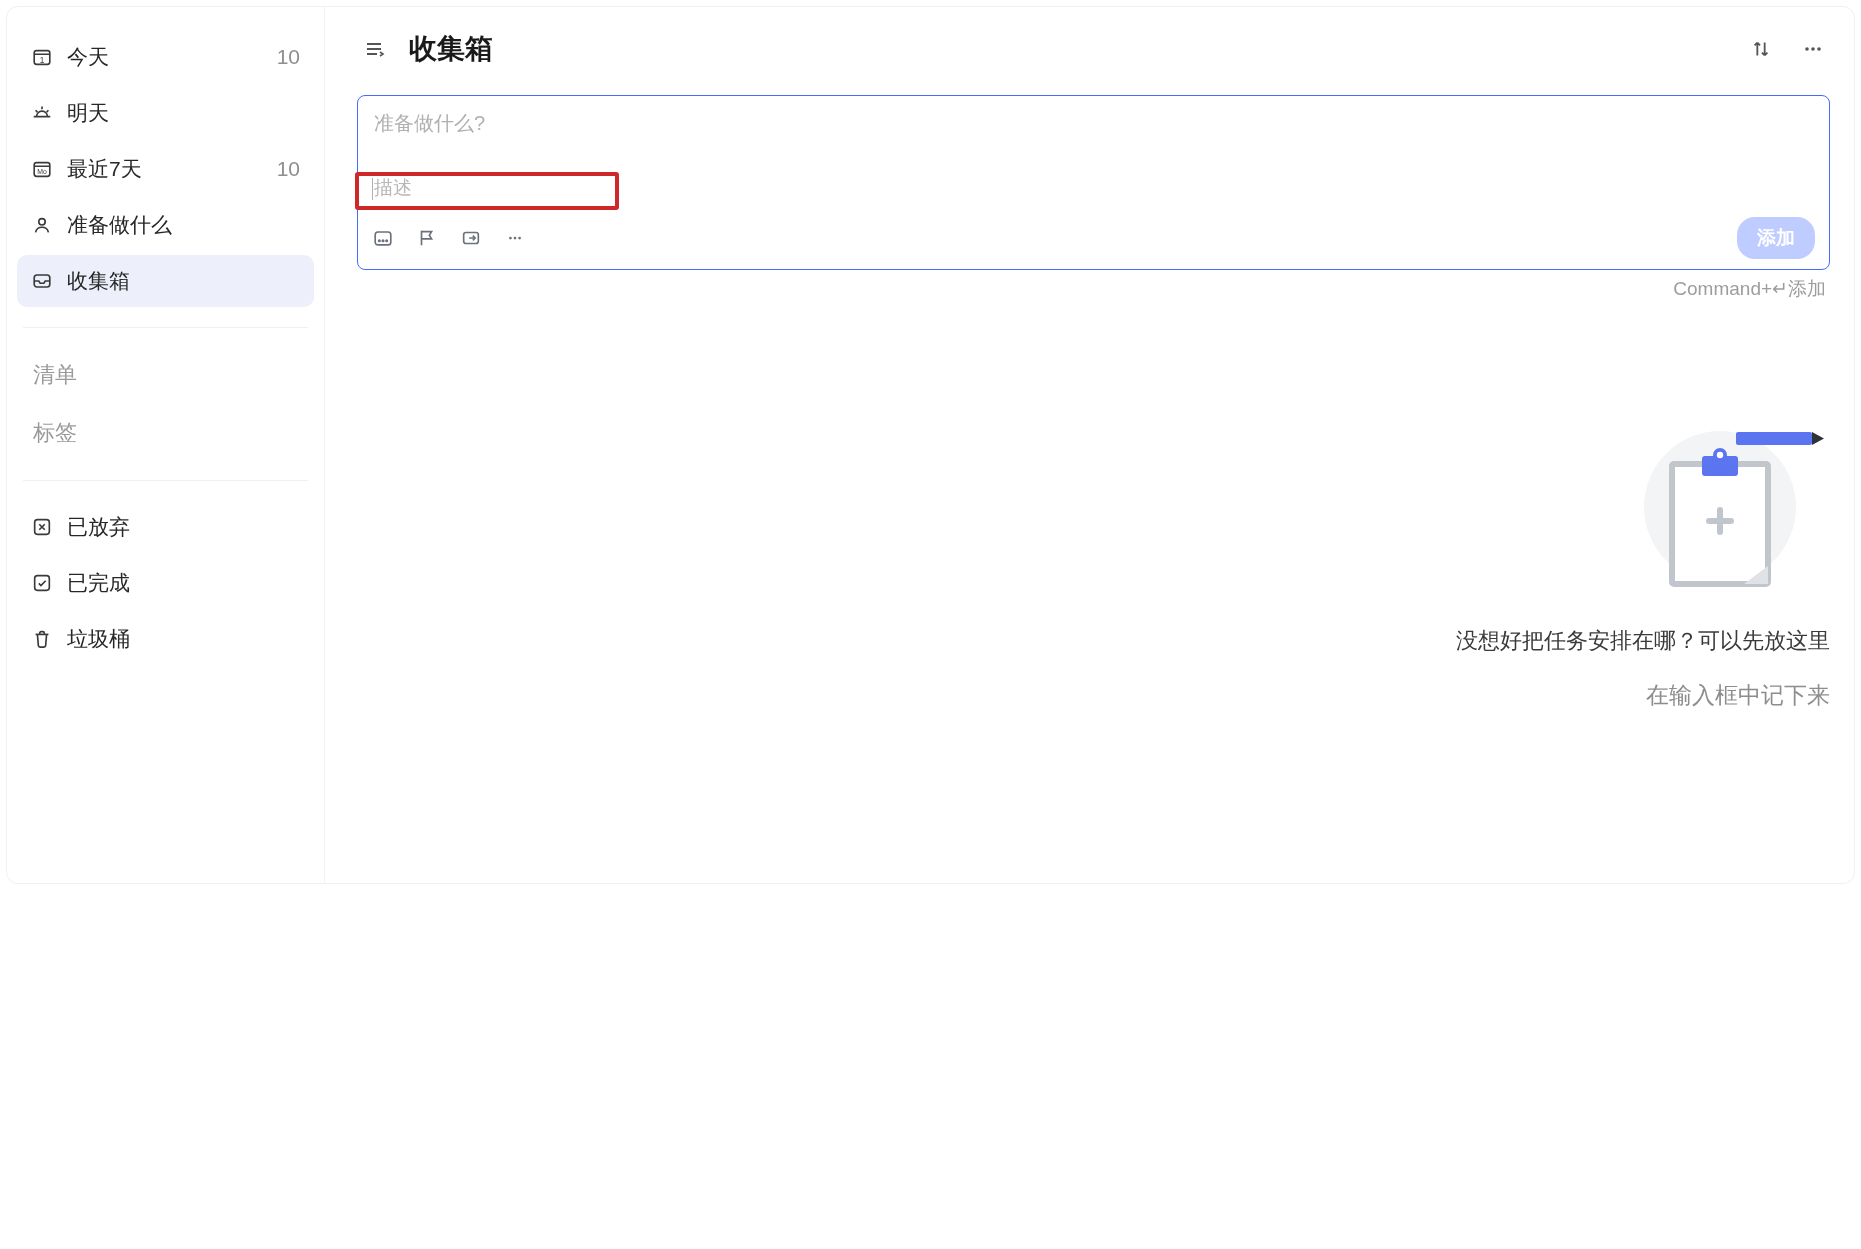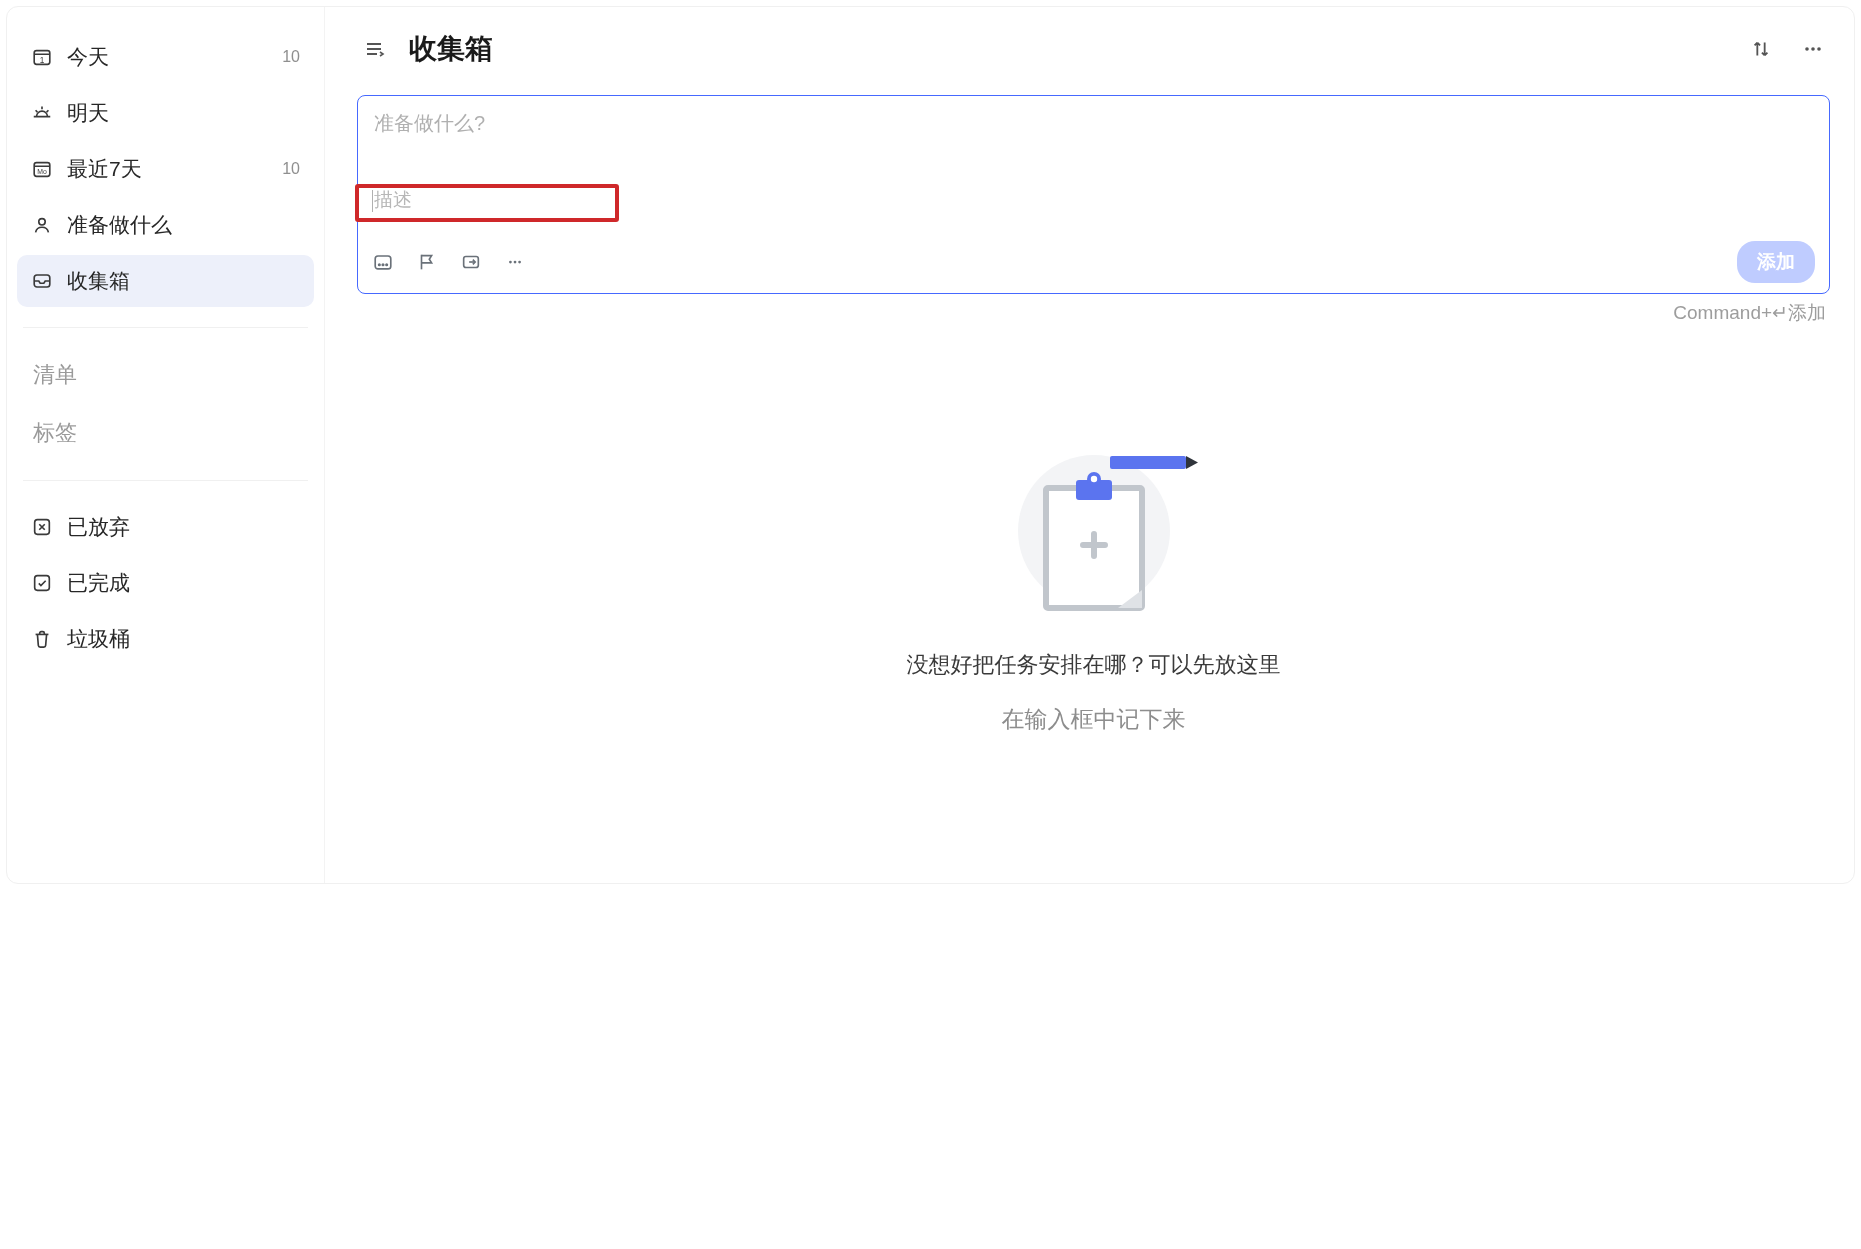--- a/index.html
+++ b/index.html
@@ -38,21 +38,21 @@
     cursor: pointer;
     font-size: 21px;
     color: #272727;
   }
   .side-item.active {
     background: #edf0fa;
   }
   .side-count {
     margin-left: auto;
     color: #8f8f8f;
-    font-size: 16px;
+    font-size: 21px;
   }
   .side-sep {
     height: 1px;
     background: #f0f0f0;
     margin: 16px 6px;
   }
   .side-sub {
     font-size: 22px;
     color: #9a9a9a;
     padding: 12px 16px;
@@ -97,21 +97,21 @@
     cursor: pointer;
     color: #555;
   }
   
   .add-card {
     border: 1.5px solid #4669ff;
     border-radius: 8px;
     padding: 12px 14px 10px 14px;
     display: flex;
     flex-direction: column;
-    gap: 18px;
+    gap: 6px;
   }
   .add-title-input {
     border: none;
     outline: none;
     font-size: 20px;
     color: #222;
     width: 100%;
     padding: 4px 2px;
   }
   .add-title-input::placeholder { color: #b0b0b0; }
@@ -176,21 +176,21 @@
     font-size: 19px;
     color: #9d9d9d;
     margin-top: 6px;
     padding-right: 4px;
   }
   
   .empty {
     flex: 1;
     display: flex;
     flex-direction: column;
-    align-items: center;
+    align-items: flex-end;
     margin-top: 110px;
     gap: 24px;
     color: #333;
   }
   .empty-illus { width: 220px; height: 190px; }
   .empty-title { font-size: 22px; color: #3a3a3a; }
   .empty-sub { font-size: 23px; color: #8d8d8d; }
 </style>
 </head>
 <body>

